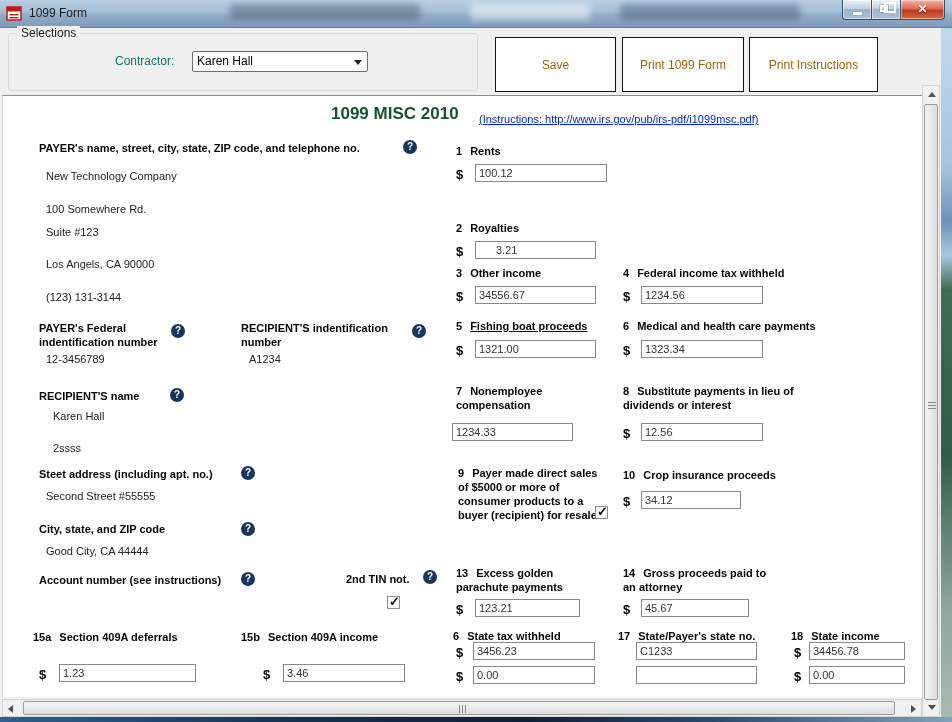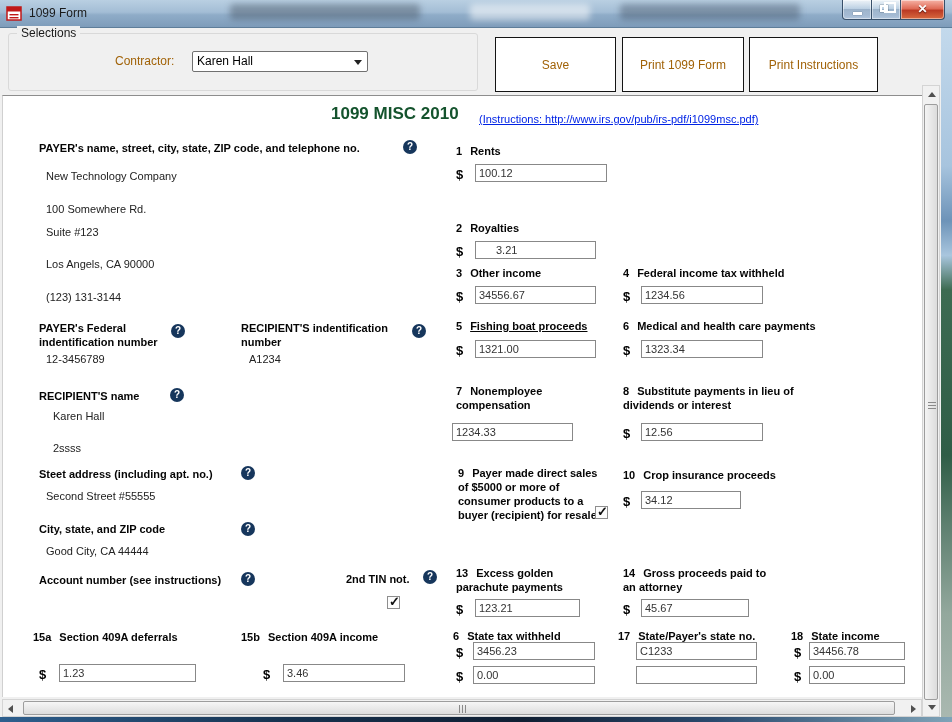--- a/index.html
+++ b/index.html
@@ -26,21 +26,21 @@
     background:linear-gradient(180deg,#f6b3a6 0%,#df6b57 45%,#bb3a24 55%,#d8693f 100%); }
   .glyph-min { position:absolute; left:10px; top:12px; width:9px; height:3px; background:#fff; box-shadow:0 0 1px #123; }
   .glyph-max { position:absolute; left:8px; top:5px; width:8px; height:7px; border:2px solid #fff; box-shadow:0 0 1px #123; background:transparent; }
   .glyph-max::after { content:""; position:absolute; left:2px; top:-5px; width:8px; height:7px; border:2px solid #fff; }
   .glyph-x { position:absolute; left:0; top:2px; width:100%; text-align:center; color:#fff; font-size:12px; font-weight:bold; text-shadow:0 1px 1px #5a1005; }
 
   
   .groupbox { position:absolute; left:8px; top:33px; width:470px; height:58px;
     border:1px solid #d9d9d9; border-radius:3px; }
   .groupbox-label { position:absolute; left:8px; top:-8px; background:#f0f0f0; padding:0 4px; font-size:12px; color:#1a1a1a; }
-  .contractor-label { position:absolute; left:115px; top:54px; font-size:12px; color:#a16207; }
+  .contractor-label { position:absolute; left:115px; top:54px; font-size:12px; color:#0f766e; }
   .combo { position:absolute; left:192px; top:51px; width:176px; height:21px; background:#fff;
     border:1px solid #707070; border-radius:2px; font-size:12px; color:#000; line-height:19px; padding-left:4px; }
   .combo-arrow { position:absolute; right:5px; top:8px; width:0; height:0;
     border-left:4px solid transparent; border-right:4px solid transparent; border-top:5px solid #222; }
   .btn { position:absolute; top:37px; height:55px; background:#fff; border:1px solid #141414;
     font-size:12px; color:#a16207; display:flex; align-items:center; justify-content:center; }
   .btn-save { left:495px; width:121px; }
   .btn-print-form { left:622px; width:122px; }
   .btn-print-instr { left:749px; width:129px; }
 

